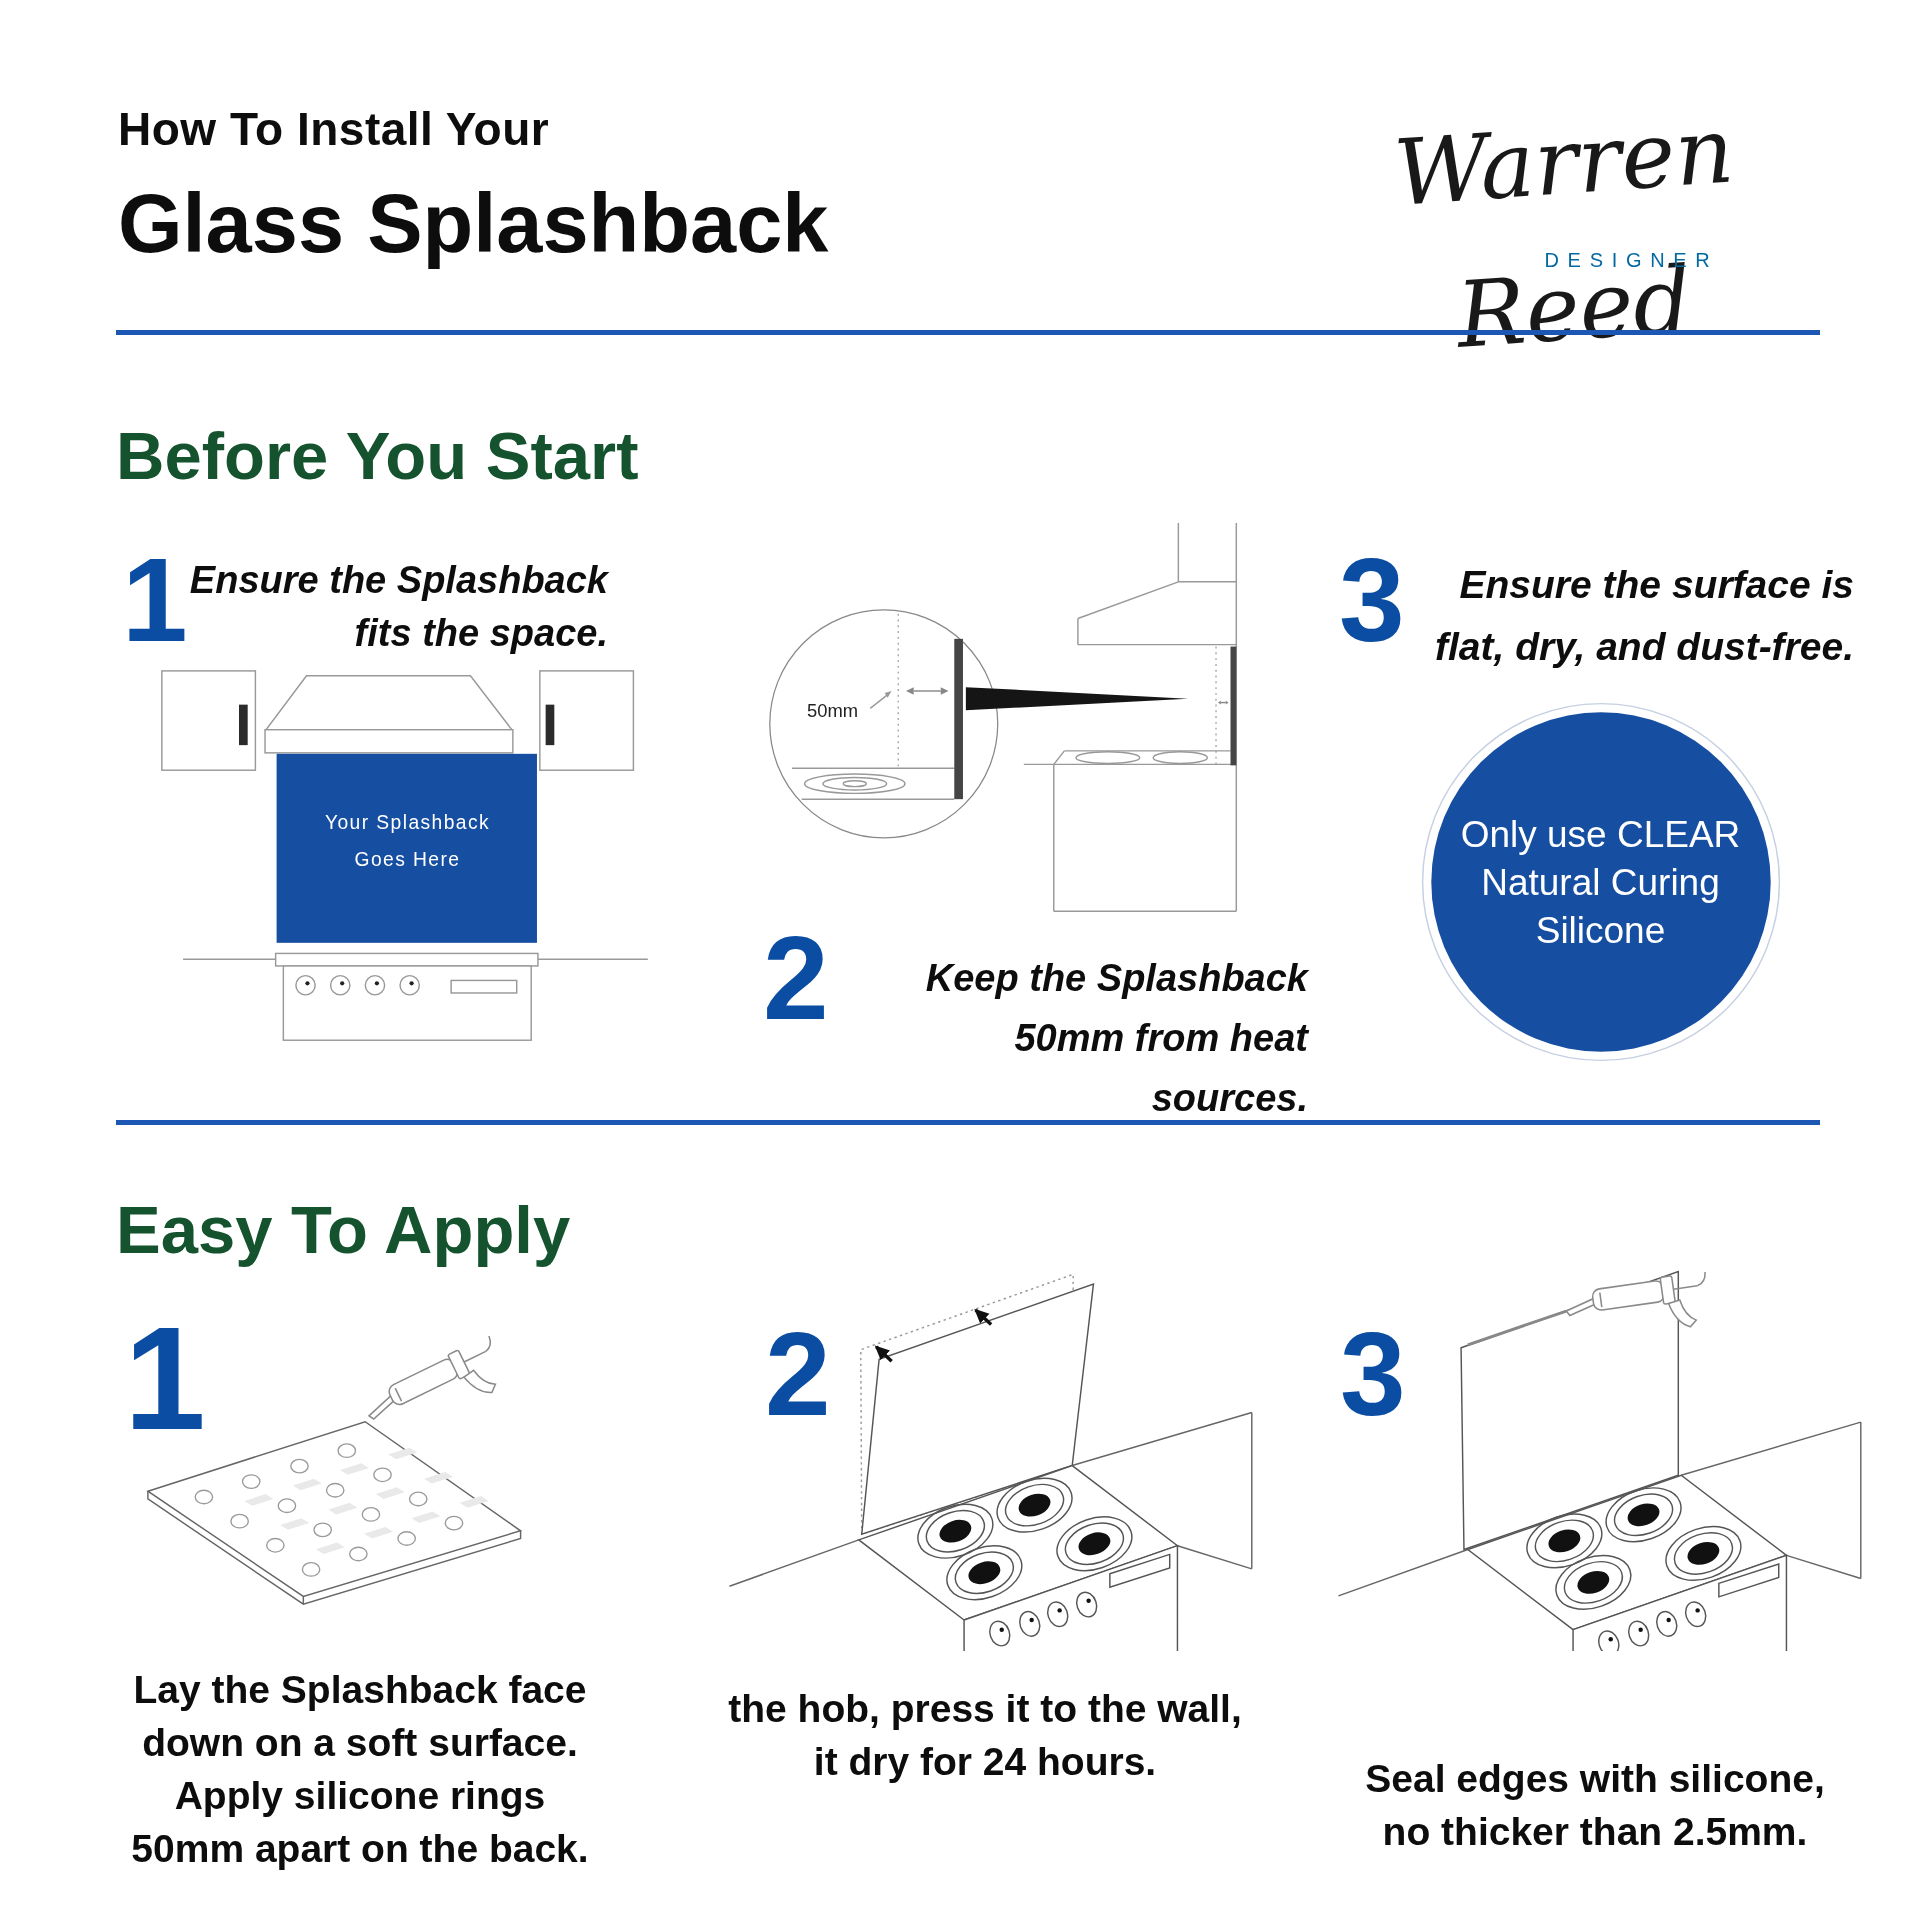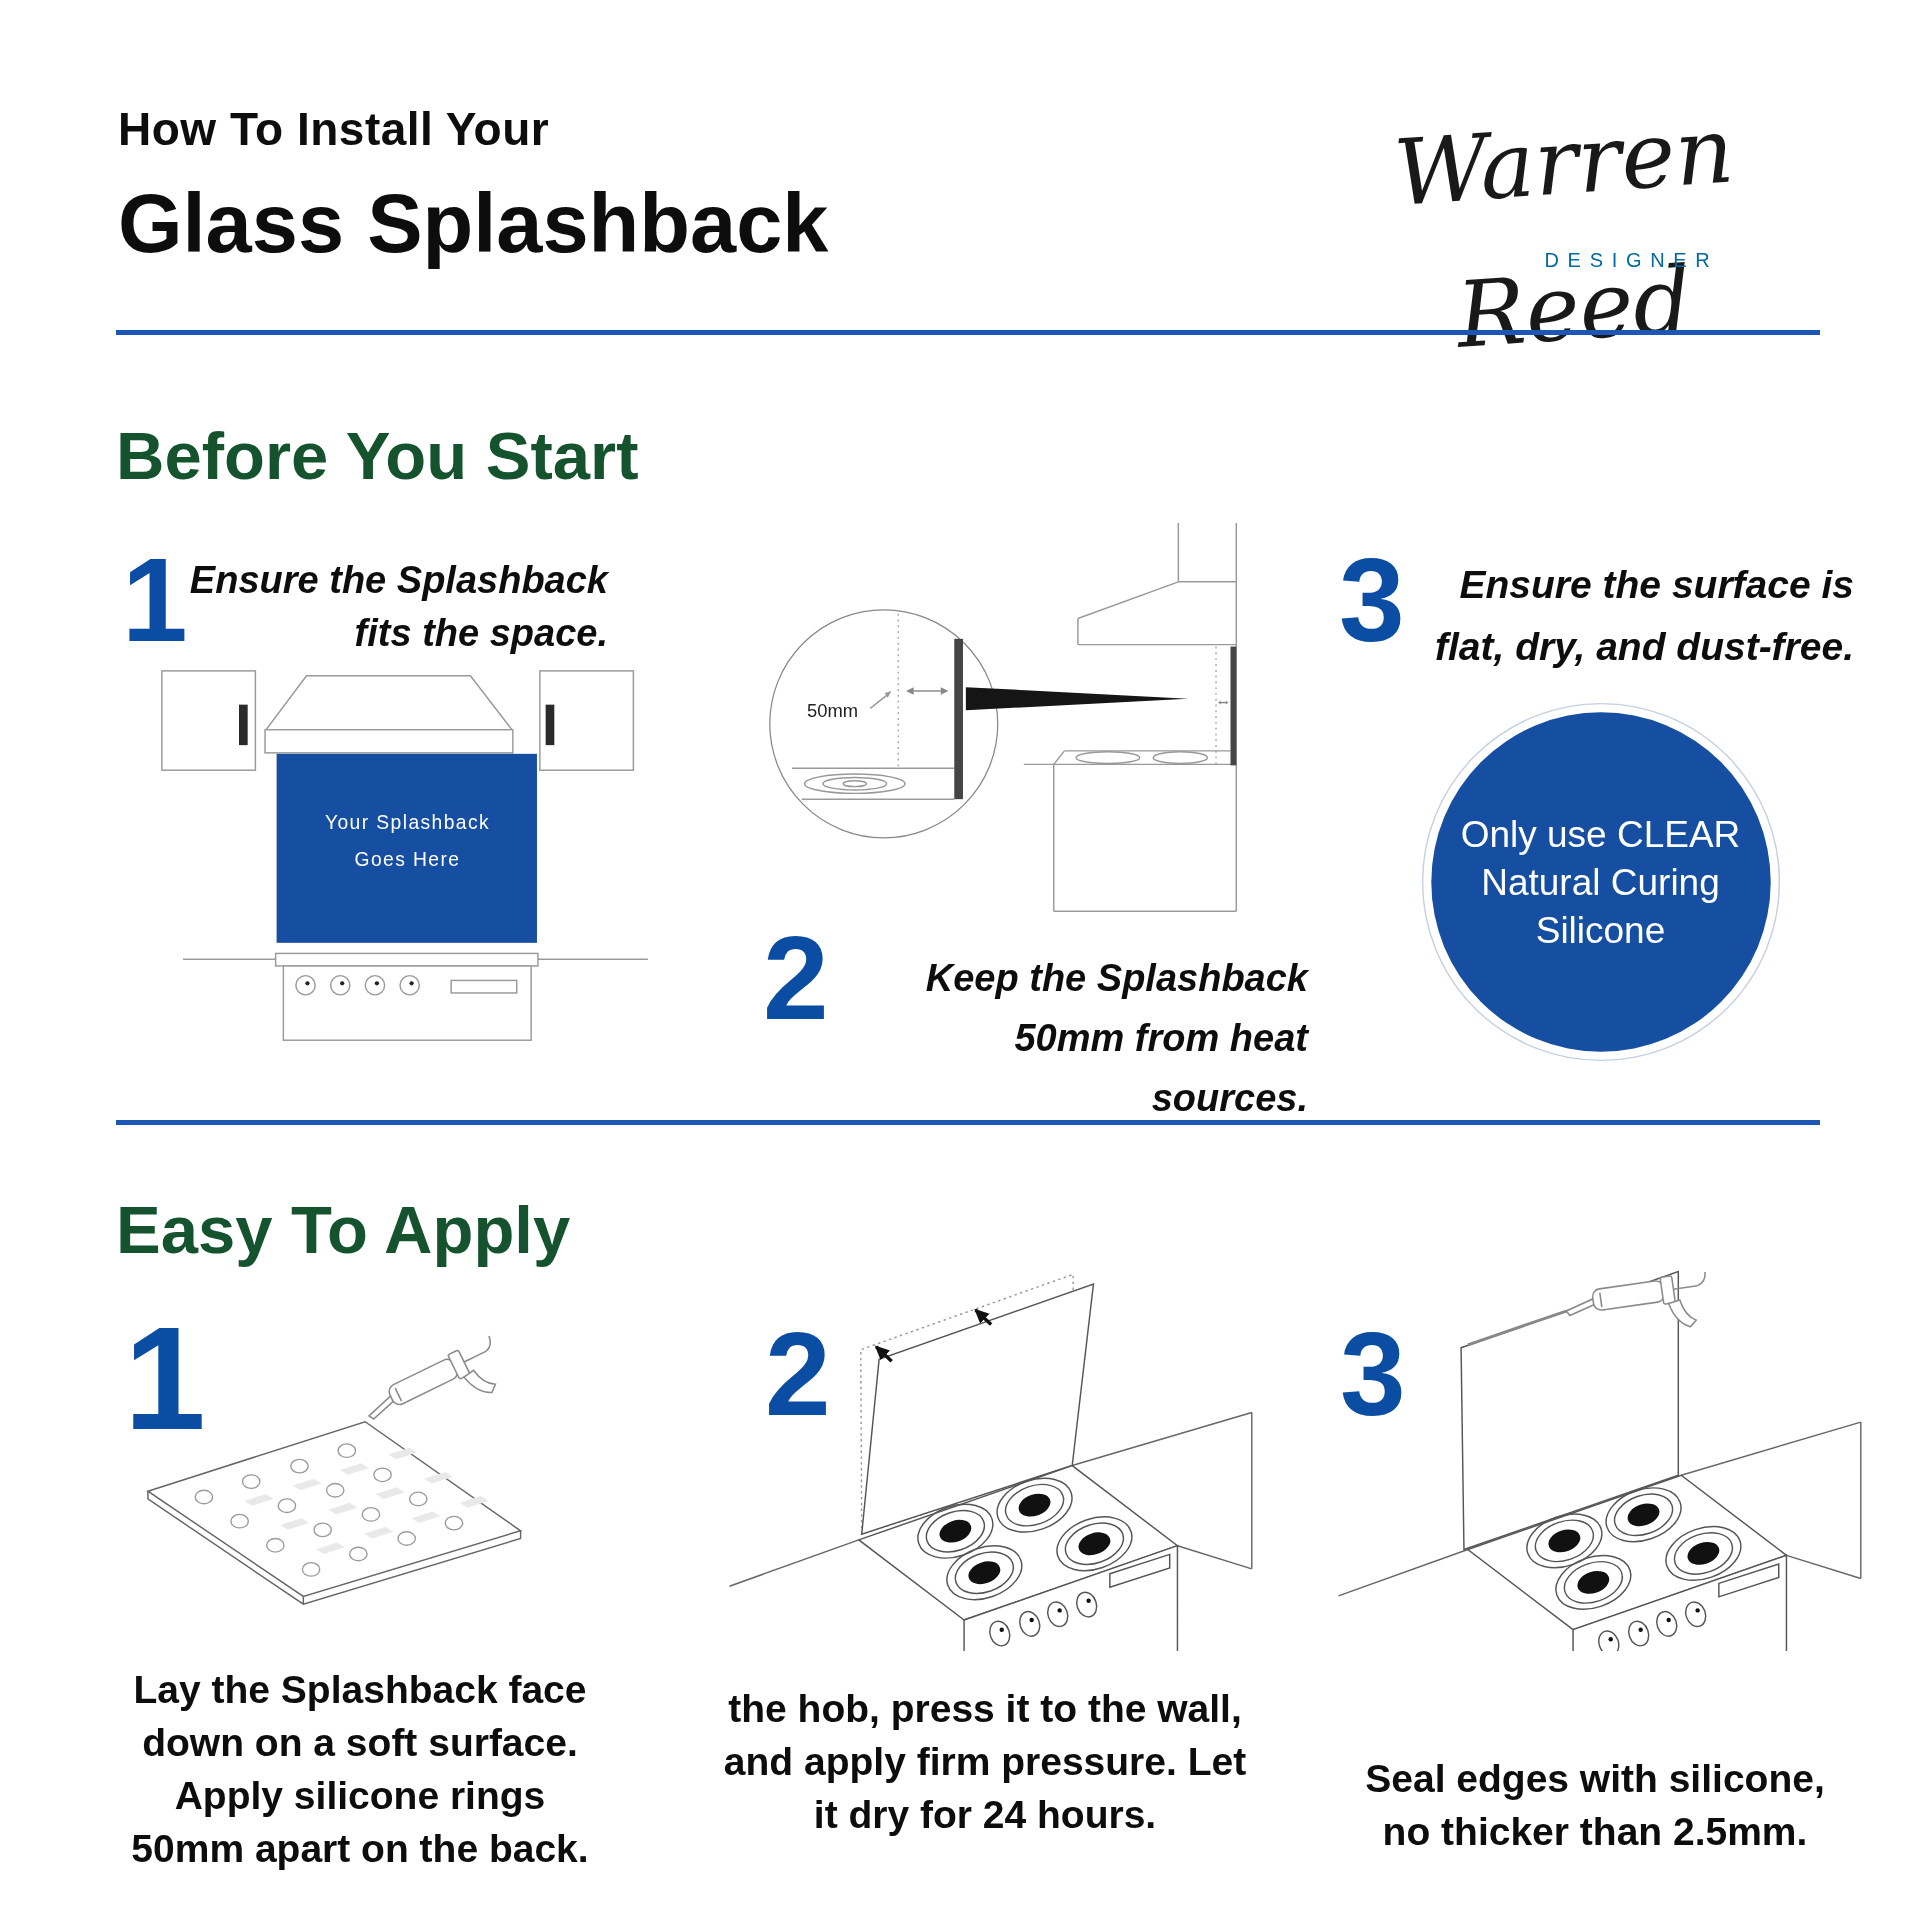--- a/index.html
+++ b/index.html
@@ -261,21 +261,20 @@
         <circle cx="329" cy="378" r="2.3" fill="#111" stroke="none"></circle>
       <circle cx="358" cy="368" r="2.3" fill="#111" stroke="none"></circle>
         <circle cx="388" cy="358" r="2.3" fill="#111" stroke="none"></circle>
       <polygon points="410,330 472,310 472,324 410,344"></polygon>
     </g>
   </g>
 </svg>
 
 <div class="abs caption" style="left:705px;top:1682px;width:560px">
   <div>the hob, press it to the wall,</div>
-  <div>and apply firm pressure. Let</div>
   <div>it dry for 24 hours.</div>
 </div>
 
 <div class="abs step-num" style="left:1340px;top:1315px">3</div>
 
 <svg class="abs" style="left:1323px;top:1255px" width="560" height="396" viewBox="0 0 580 410">
   <g class="lineart2">
     <line x1="16" y1="353" x2="150" y2="305"></line>
     <line x1="371" y1="228" x2="557" y2="173"></line>
     <line x1="557" y1="173" x2="557" y2="335"></line>

